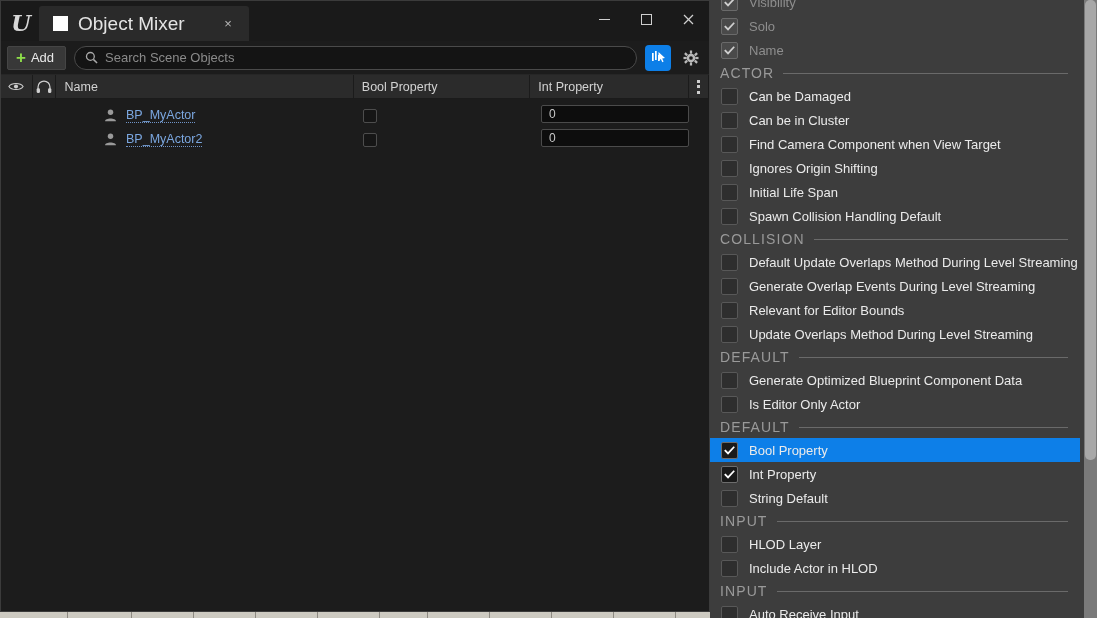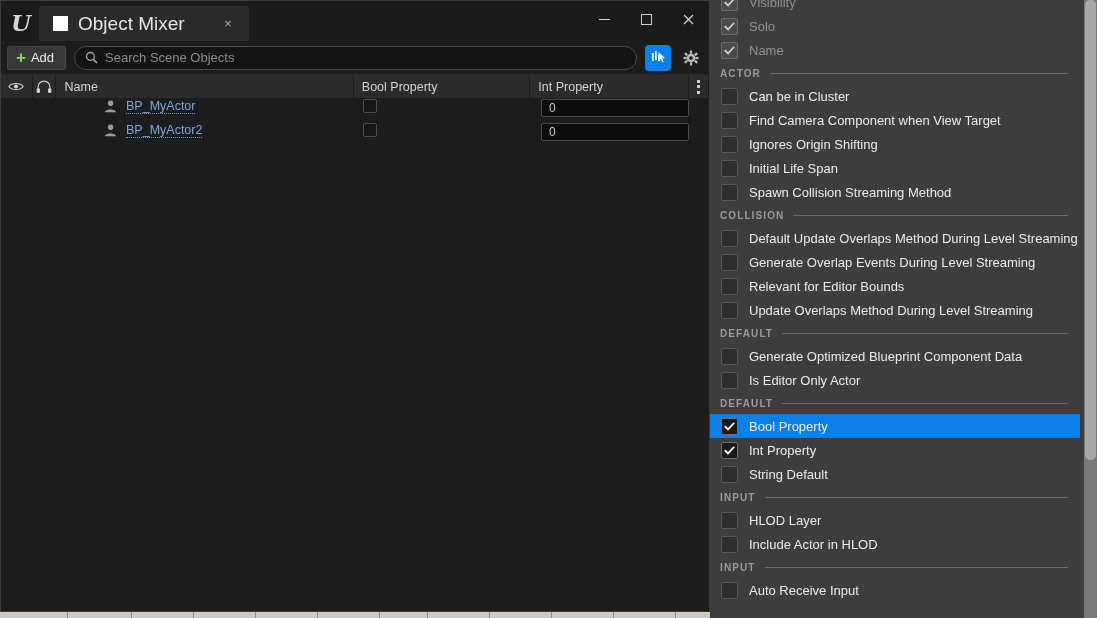--- a/index.html
+++ b/index.html
@@ -118,21 +118,21 @@
   .ch-int  { width: 160px; }
   .ch-kebab {
     flex: 1; display: flex; align-items: center; justify-content: center;
   }
   .kebab { display: flex; flex-direction: column; gap: 2.5px; }
   .kebab i { width: 3px; height: 3px; background: #cccccc; display: block; }
 
   
   .rows { width: 100%; background: #1c1c1c; }
   .row { height: 24px; display: flex; align-items: center; }
-  .cell { display: flex; align-items: flex-start; height: 100%; }
+  .cell { display: flex; align-items: flex-end; height: 100%; }
   .c-eye  { width: 32px; }
   .c-sol  { width: 24px; }
   .c-name { width: 300px; padding-left: 46px; gap: 8px; }
   .c-bool { width: 178px; padding-left: 6px; }
   .c-int  { width: 160px; padding-left: 6px; }
   .actor-link {
     color: #7ba7e0; font-size: 12.5px;
     border-bottom: 1px dotted #6f93c6; line-height: 14px;
   }
   .box-check {
@@ -168,22 +168,22 @@
     background: #2e2e2e; border: 1px solid #585858;
   }
   .chk.on       { background: #1a1a1a; border-color: #6d6d6d; }
   .chk.disabled { background: #4a4a4a; border-color: #6a6a6a; }
   .tick { width: 11px; height: 11px; display: block; }
   .section {
     height: 22px; display: flex; align-items: center; gap: 9px;
     padding-left: 10px; padding-right: 12px;
   }
   .section-label {
-    font-size: 10px; letter-spacing: 1.1px; color: #9a9a9a;
-    font-weight: 700; white-space: nowrap;
+    font-size: 14px; letter-spacing: 1.1px; color: #9a9a9a;
+    font-weight: 400; white-space: nowrap;
   }
   .section-rule { flex: 1; height: 1px; background: #6a6a6a; }
 
   
   .pscroll-track {
     position: absolute; right: 0; top: 0; width: 13px; height: 618px;
     background: #7a7a7a;
   }
   .pscroll-thumb {
     position: absolute; right: 1px; top: 0; width: 11px; height: 460px;
@@ -374,37 +374,41 @@
             </svg>
           </span>
           <span class="mi-label">Name</span>
         </div>
         <div class="section">
           <span class="section-label">ACTOR</span>
           <span class="section-rule"></span>
         </div>
         <div class="menu-item">
           <span class="chk"></span>
+          <span class="mi-label">Can be Damaged</span>
+        </div>
+        <div class="menu-item">
+          <span class="chk"></span>
           <span class="mi-label">Can be in Cluster</span>
         </div>
         <div class="menu-item">
           <span class="chk"></span>
           <span class="mi-label">Find Camera Component when View Target</span>
         </div>
         <div class="menu-item">
           <span class="chk"></span>
           <span class="mi-label">Ignores Origin Shifting</span>
         </div>
         <div class="menu-item">
           <span class="chk"></span>
           <span class="mi-label">Initial Life Span</span>
         </div>
         <div class="menu-item">
           <span class="chk"></span>
-          <span class="mi-label">Spawn Collision Streaming Method</span>
+          <span class="mi-label">Spawn Collision Handling Default</span>
         </div>
         <div class="section">
           <span class="section-label">COLLISION</span>
           <span class="section-rule"></span>
         </div>
         <div class="menu-item">
           <span class="chk"></span>
           <span class="mi-label">Default Update Overlaps Method During Level Streaming</span>
         </div>
         <div class="menu-item">

